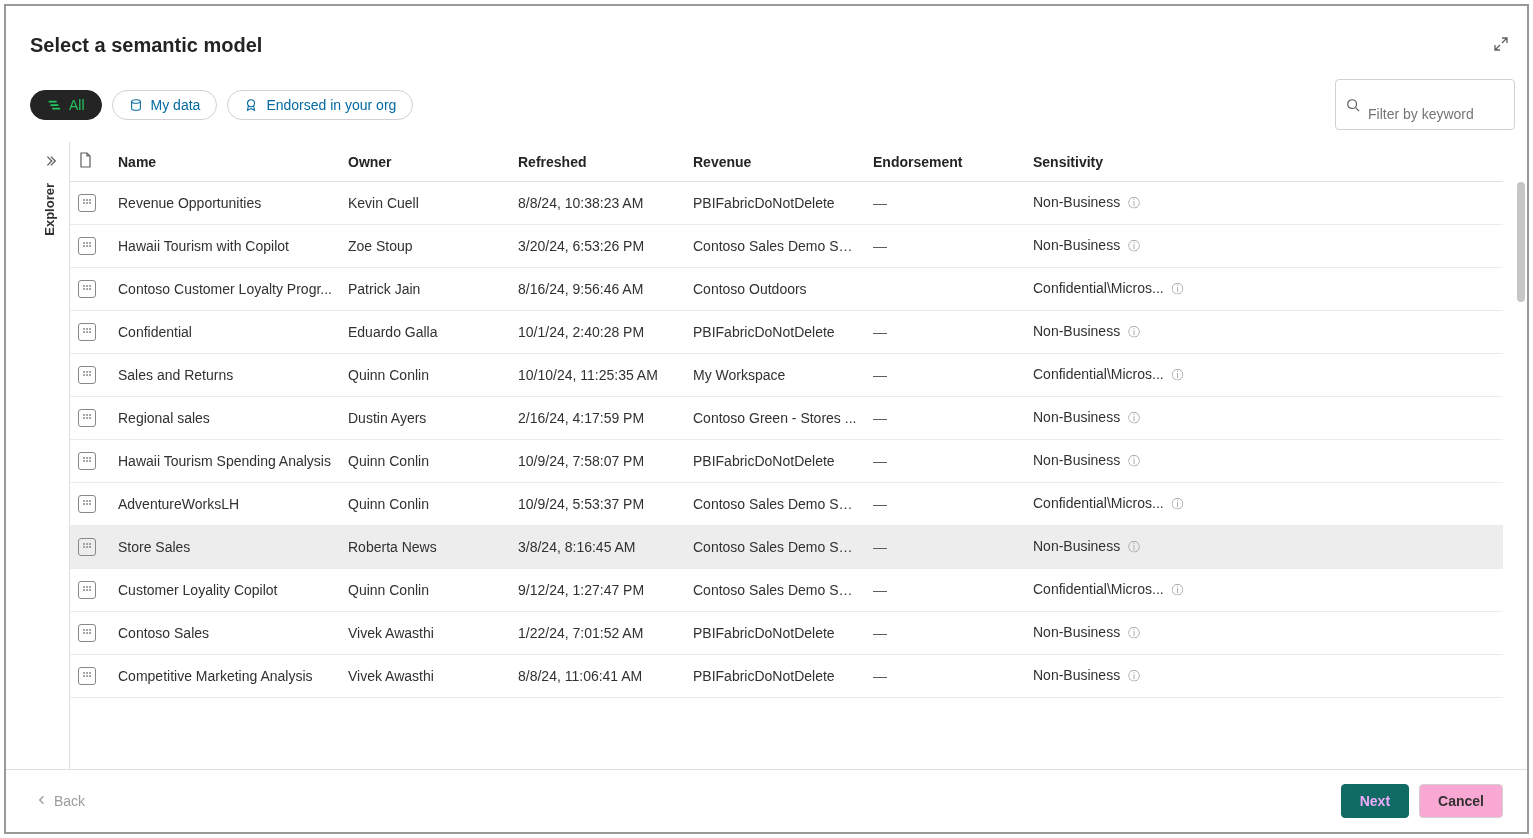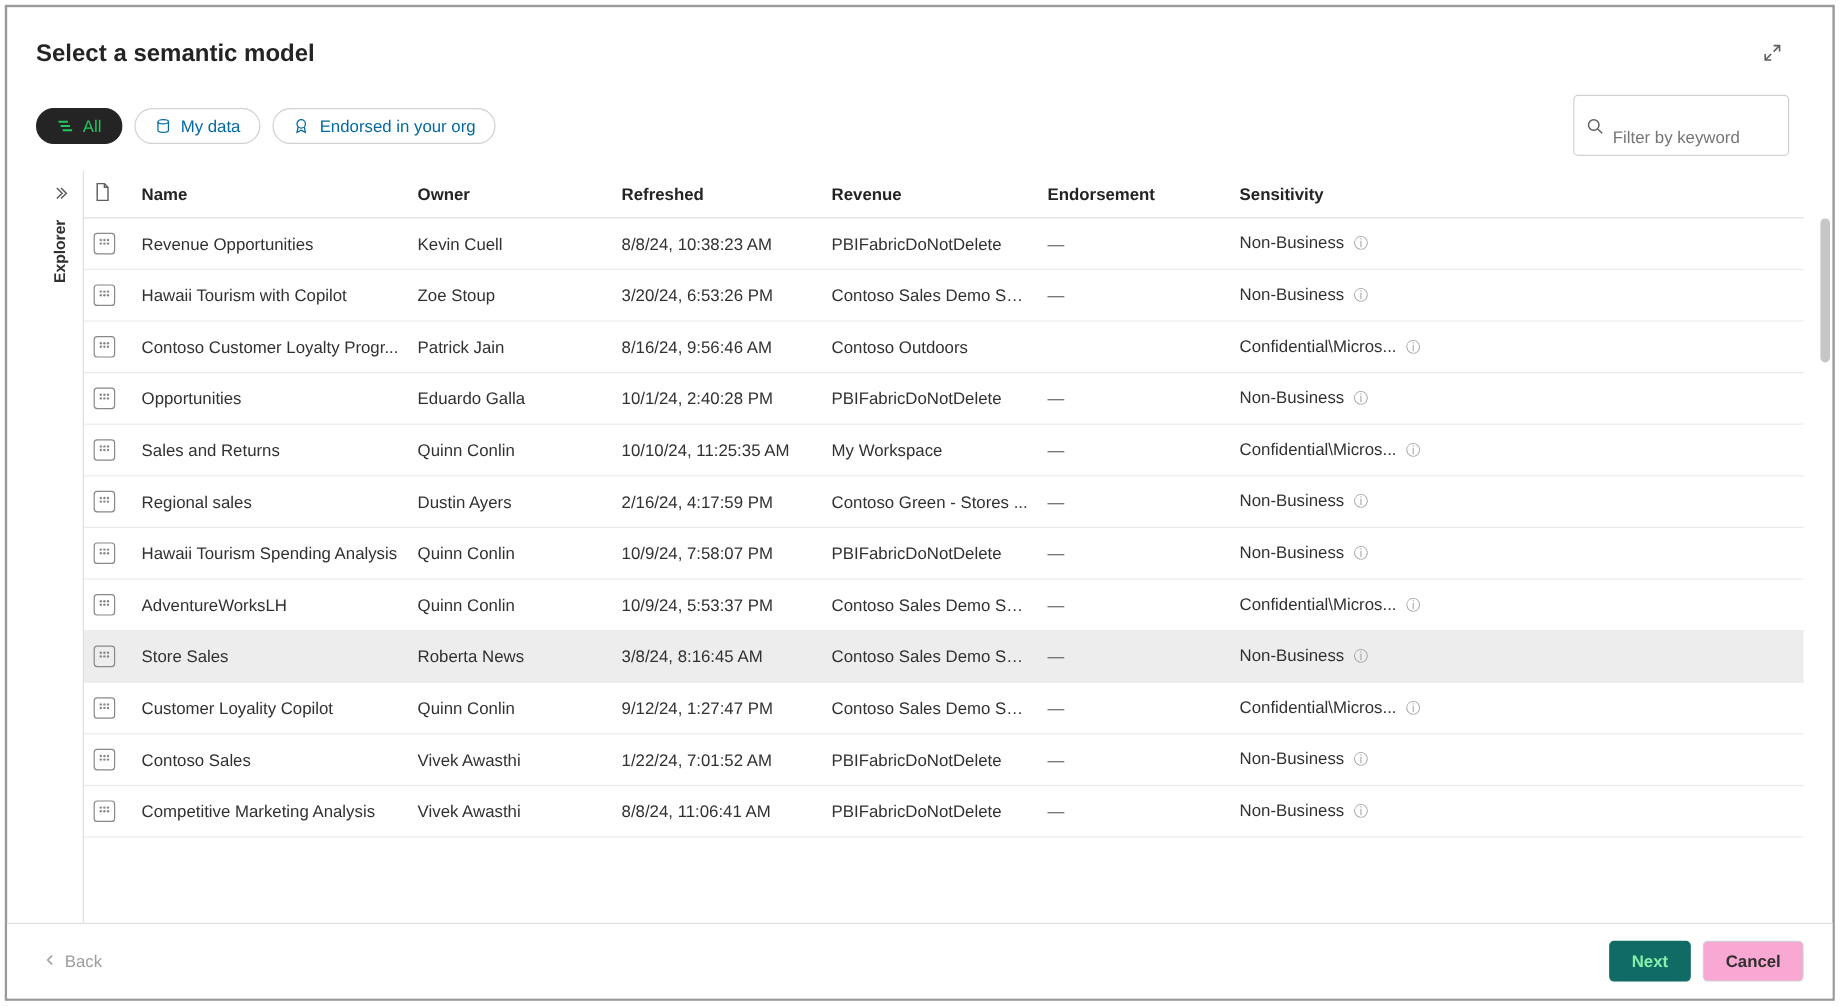--- a/index.html
+++ b/index.html
@@ -14,21 +14,21 @@
   .dialog {
     border: 2px solid #999;
     width: 100%;
     height: 830px;
     position: relative;
     display: flex;
     flex-direction: column;
     background: #fff;
   }
   .header-area {
-    padding: 24px 36px 12px 24px;
+    padding: 24px 12px 12px 24px;
   }
   .title-row {
     display: flex;
     justify-content: space-between;
     align-items: center;
   }
   .dialog-title {
     font-size: 20px;
     font-weight: 600;
     color: #242424;
@@ -180,21 +180,21 @@
   .foot-right { display:flex; gap:10px; }
   .btn {
     padding: 8px 18px;
     border-radius: 4px;
     font-size: 14px;
     font-weight: 600;
     cursor: pointer;
   }
   .btn-primary {
     background: #0f6b63;
-    color: #86efac;
+    color: #f0abfc;
     border: 1px solid #0f6b63;
   }
   .btn-secondary {
     background: #f9a8d4;
     color: #323130;
     border: 1px solid #d1d1d1;
   }
   col.c-icon{width:40px;}
   col.c-name{width:230px;}
   col.c-owner{width:170px;}
@@ -362,21 +362,21 @@
               <td><span class="type-icon">
                   <svg width="10" height="10" viewBox="0 0 10 10" fill="currentColor">
                     <circle cx="2" cy="2" r="1"></circle>
                     <circle cx="5" cy="2" r="1"></circle>
                     <circle cx="8" cy="2" r="1"></circle>
                     <circle cx="2" cy="5" r="1"></circle>
                     <circle cx="5" cy="5" r="1"></circle>
                     <circle cx="8" cy="5" r="1"></circle>
                   </svg>
                 </span></td>
-              <td>Opportunities</td>
+              <td>Confidential</td>
               <td>Eduardo Galla</td>
               <td>10/1/24, 2:40:28 PM</td>
               <td>PBIFabricDoNotDelete</td>
               <td><span class="dash">—</span></td>
               <td>Non-Business <span class="info-icn">ⓘ</span></td>
             </tr>
             <tr>
               <td><span class="type-icon">
                   <svg width="10" height="10" viewBox="0 0 10 10" fill="currentColor">
                     <circle cx="2" cy="2" r="1"></circle>

